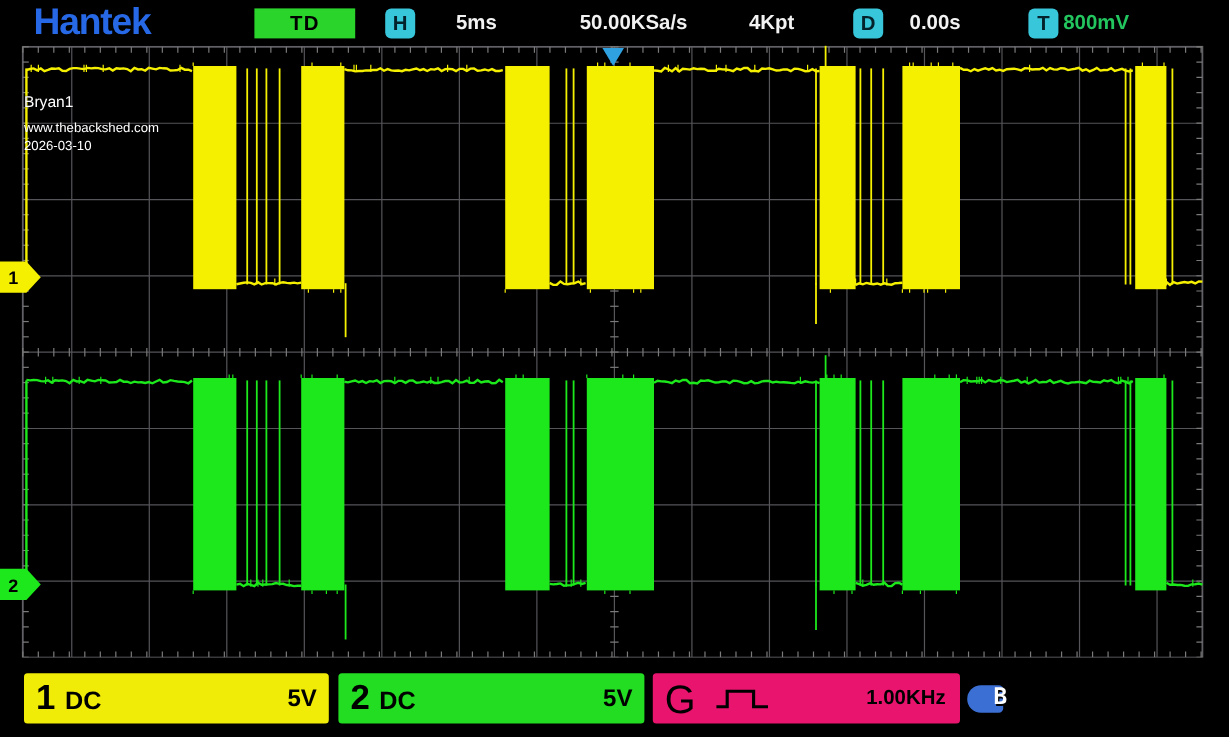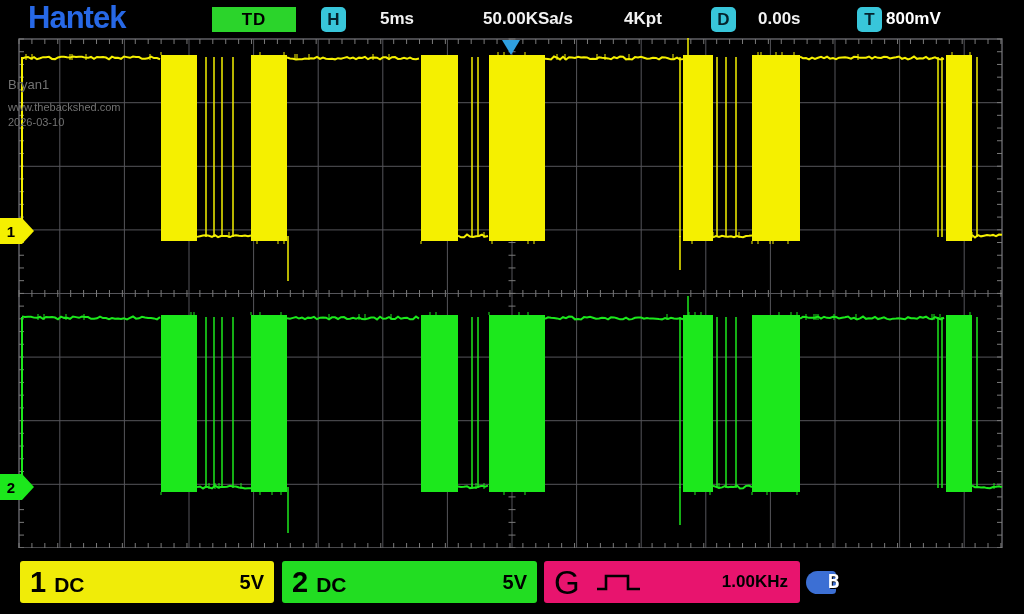--- a/index.html
+++ b/index.html
@@ -26,24 +26,24 @@
   }
   .b-h{left:321px}.b-d{left:711px}.b-t{left:857px}
   .top-txt{
     position:absolute;top:9px;color:#f2f2f2;font-weight:700;font-size:17px;
     white-space:nowrap;
   }
   .t-timebase{left:366px;width:62px;text-align:center;}
   .t-srate{left:458px;width:140px;text-align:center;}
   .t-depth{left:612px;width:62px;text-align:center;}
   .t-hoff{left:758px;width:70px;text-align:left;}
-  .t-tlevel{left:886px;color:#ffffff;}
+  .t-tlevel{left:886px;color:#22c55e;}
   
   .screen-svg{position:absolute;left:0;top:0;z-index:1;}
-  .overlay{position:absolute;left:8px;top:78px;z-index:3;color:#737373;line-height:1;}
+  .overlay{position:absolute;left:20px;top:78px;z-index:3;color:#ffffff;line-height:1;}
   .ov1{font-size:13px;font-weight:400;margin-bottom:11px;text-shadow:0 0 1px #000;}
   .ov2{font-size:11px;margin-bottom:4px;}
   .ov3{font-size:11px;}
   
   .footer{position:absolute;left:0;top:548px;width:1024px;height:66px;background:#000;z-index:5;}
   .fbadge{
     position:absolute;top:13px;height:42px;border-radius:3px;color:#000;
     display:flex;align-items:center;box-sizing:border-box;
   }
   .f-ch1{left:20px;width:254px;background:#f0ec08;padding:0 10px;}

